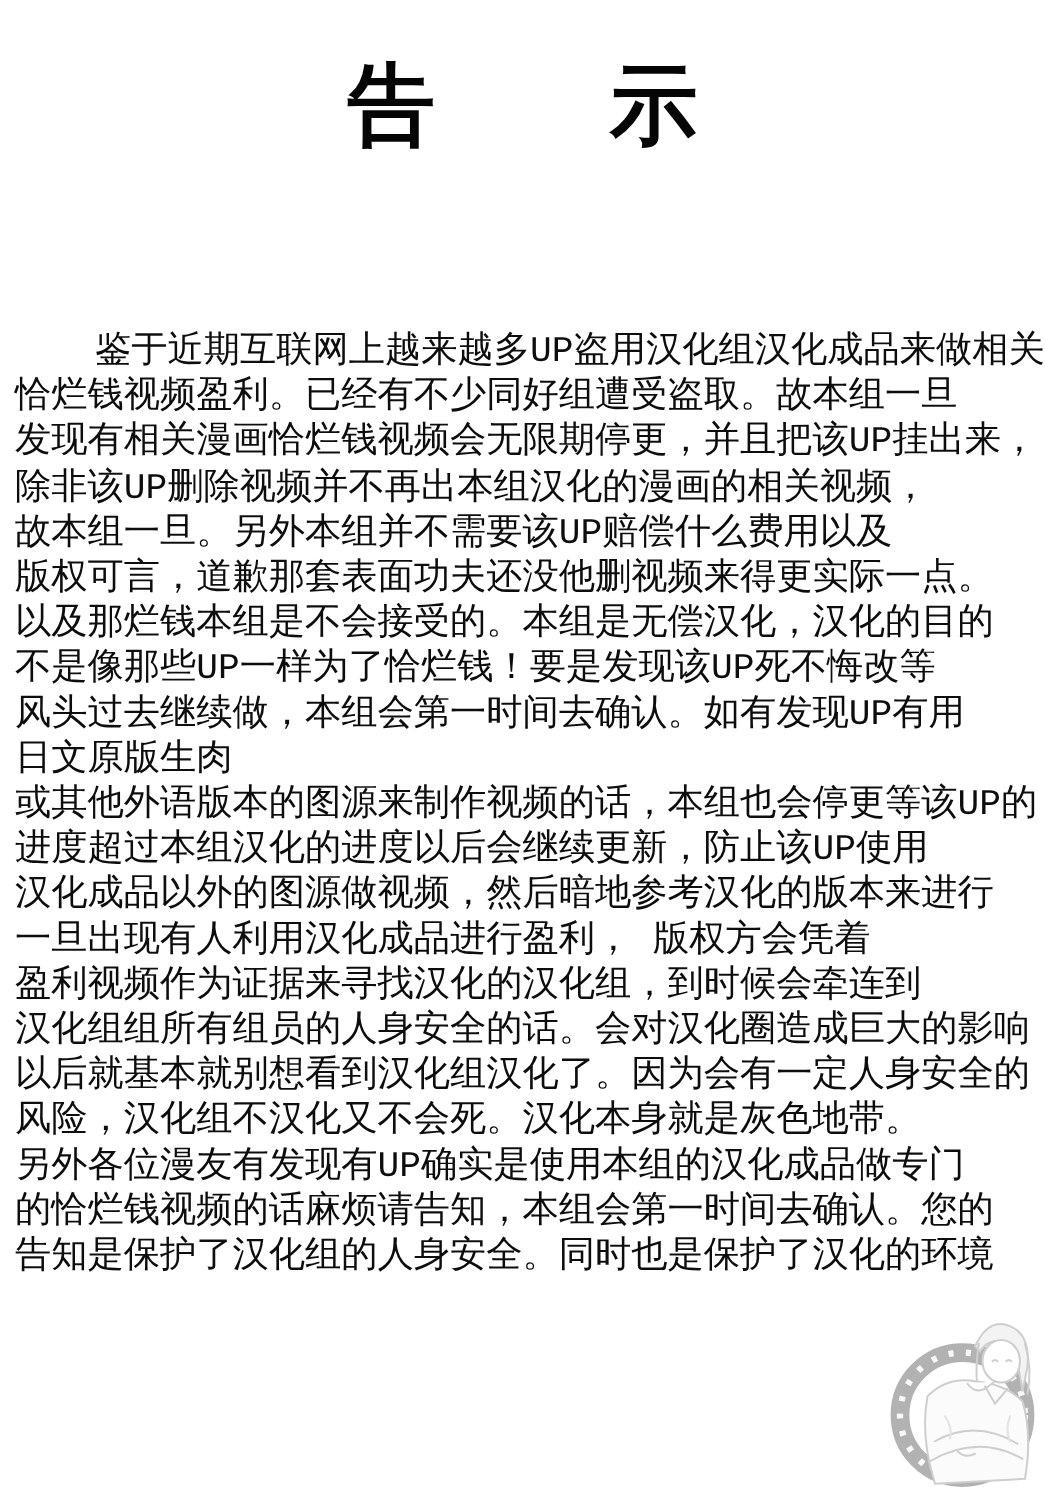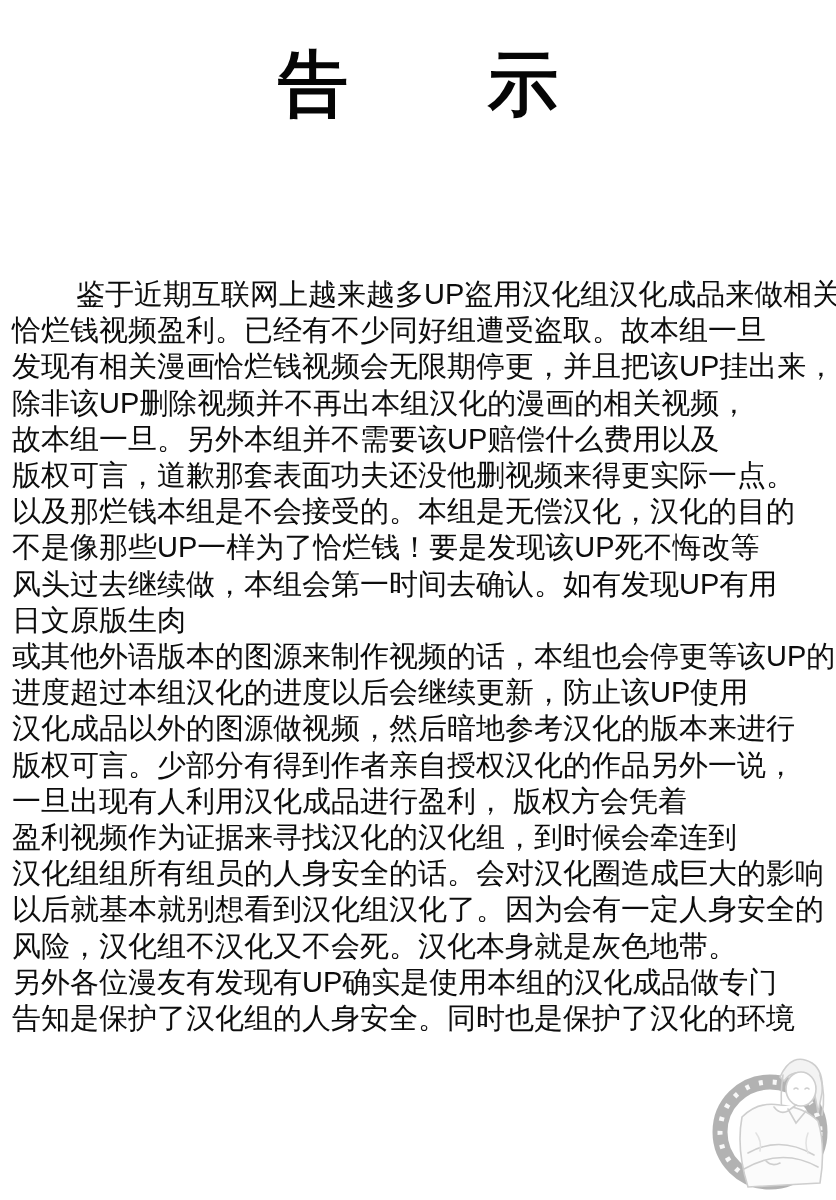--- a/index.html
+++ b/index.html
@@ -26,24 +26,25 @@
     justify-content: center;
     gap: 140px;
     font-size: 70px;
     font-weight: 900;
     line-height: 1.2;
     color: #050505;
     letter-spacing: 0;
   }
   .notice-body {
     position: absolute;
-    top: 276px;
+    top: 264px;
     left: 12px;
     width: 820px;
     z-index: 2;
+    font-family: Liberation Mono, monospace;
   }
   .notice-line {
     margin: 0;
     padding: 0;
     font-size: 29px;
     line-height: 36.2px;
     font-weight: 500;
     white-space: nowrap;
     color: #0d0d0d;
   }
@@ -107,23 +108,23 @@
     <p class="notice-line">除非该UP删除视频并不再出本组汉化的漫画的相关视频，</p>
     <p class="notice-line">故本组一旦。另外本组并不需要该UP赔偿什么费用以及</p>
     <p class="notice-line">版权可言，道歉那套表面功夫还没他删视频来得更实际一点。</p>
     <p class="notice-line">以及那烂钱本组是不会接受的。本组是无偿汉化，汉化的目的</p>
     <p class="notice-line">不是像那些UP一样为了恰烂钱！要是发现该UP死不悔改等</p>
     <p class="notice-line">风头过去继续做，本组会第一时间去确认。如有发现UP有用</p>
     <p class="notice-line">日文原版生肉</p>
     <p class="notice-line">或其他外语版本的图源来制作视频的话，本组也会停更等该UP的</p>
     <p class="notice-line">进度超过本组汉化的进度以后会继续更新，防止该UP使用</p>
     <p class="notice-line">汉化成品以外的图源做视频，然后暗地参考汉化的版本来进行</p>
-    <p class="notice-line">版权可言。少部分有得到作者亲自授权汉化的作品另外一说，</p>
     <p class="notice-line">一旦出现有人利用汉化成品进行盈利， 版权方会凭着</p>
     <p class="notice-line">盈利视频作为证据来寻找汉化的汉化组，到时候会牵连到</p>
     <p class="notice-line">汉化组组所有组员的人身安全的话。会对汉化圈造成巨大的影响，</p>
     <p class="notice-line">以后就基本就别想看到汉化组汉化了。因为会有一定人身安全的</p>
     <p class="notice-line">风险，汉化组不汉化又不会死。汉化本身就是灰色地带。</p>
     <p class="notice-line">另外各位漫友有发现有UP确实是使用本组的汉化成品做专门</p>
+    <p class="notice-line">的恰烂钱视频的话麻烦请告知，本组会第一时间去确认。您的</p>
     <p class="notice-line">告知是保护了汉化组的人身安全。同时也是保护了汉化的环境</p>
   </div>
 
 </div>
 
 </body></html>

